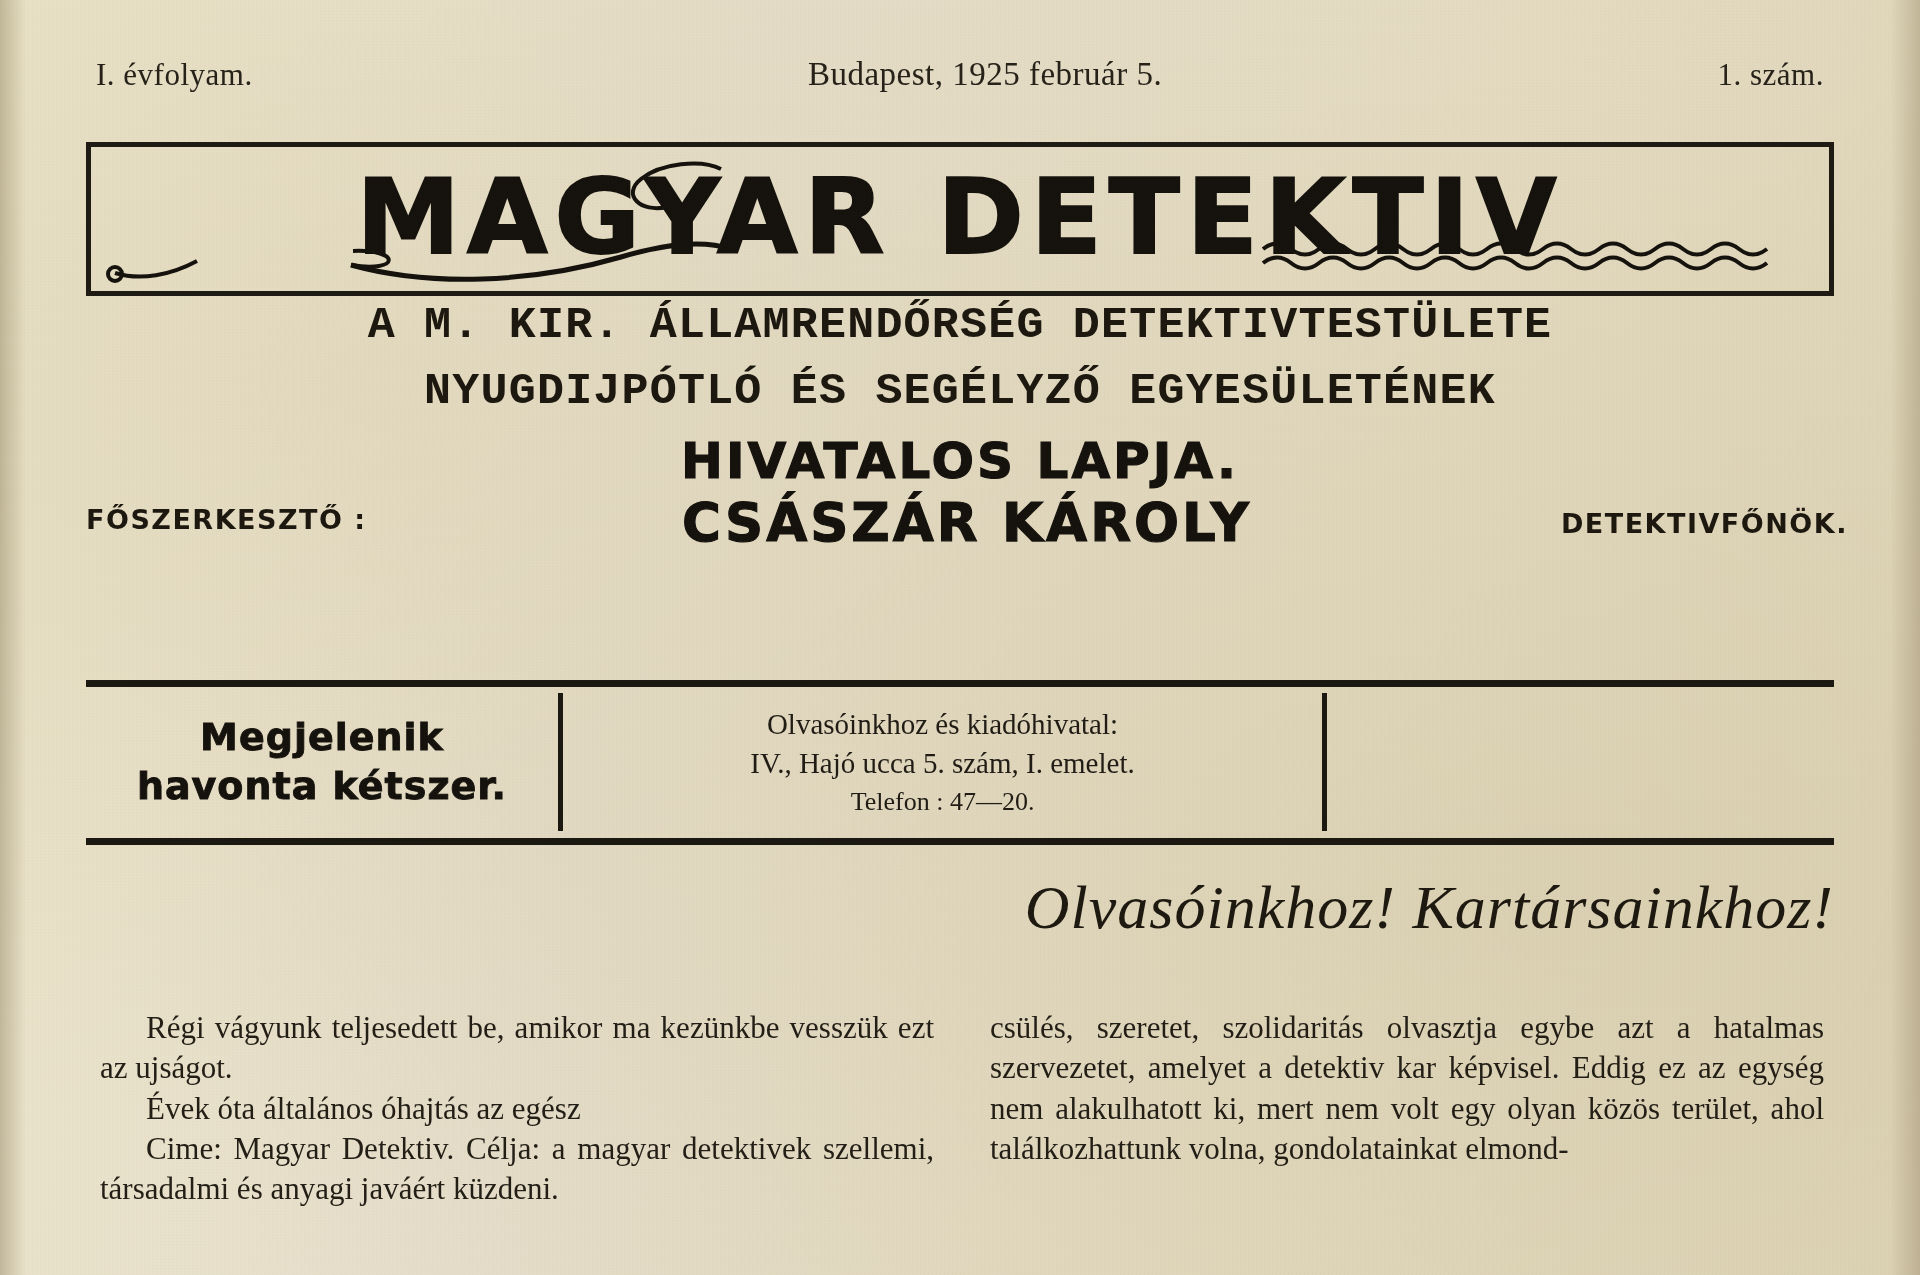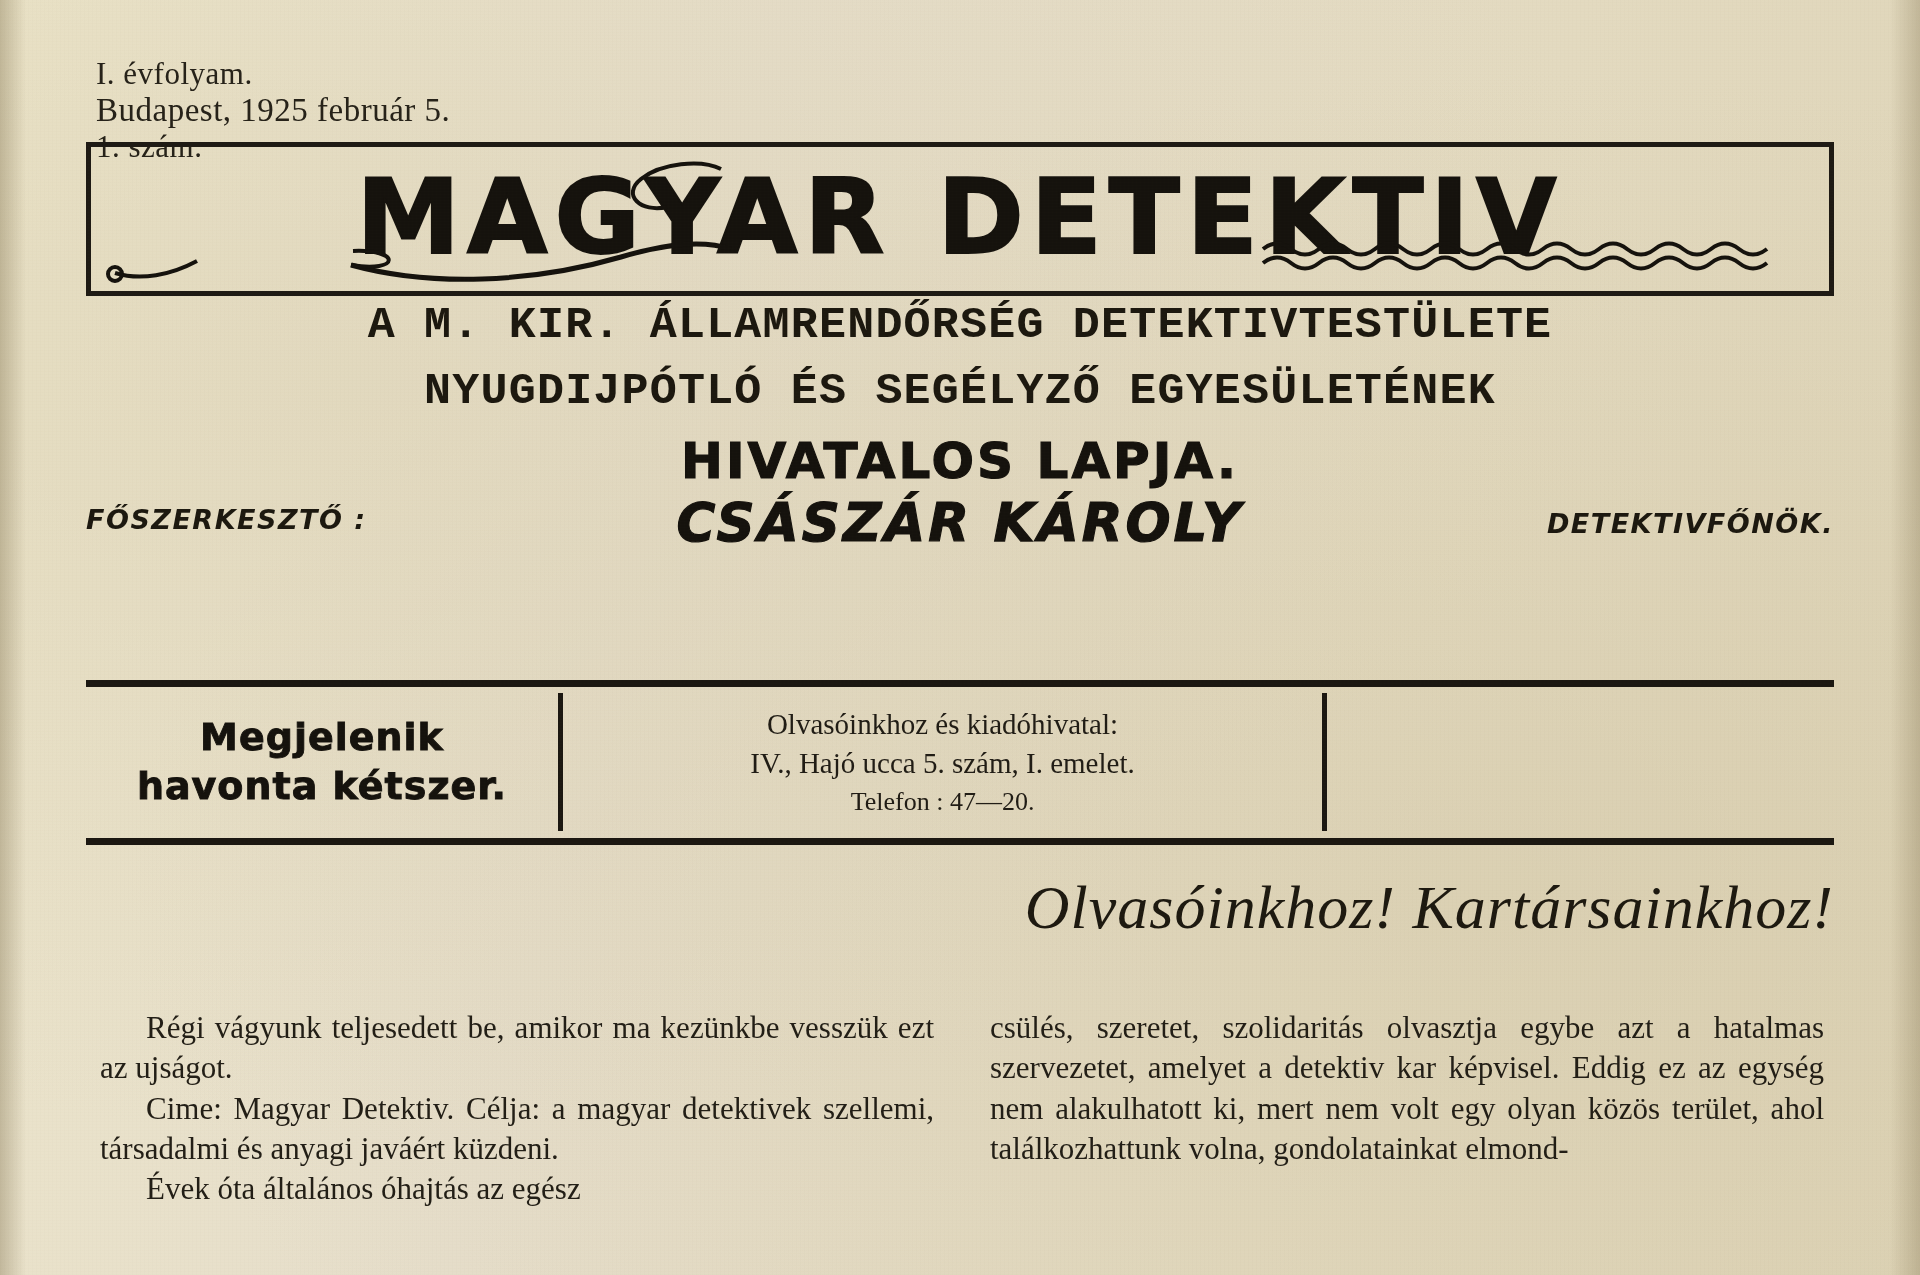--- a/index.html
+++ b/index.html
@@ -51,21 +51,20 @@
   
   .topline {
     position: absolute;
     left: 96px; right: 96px; top: 56px;
     display: flex;
     justify-content: space-between;
     align-items: baseline;
     font-size: 31px;
     letter-spacing: .5px;
     color: #262219;
-    flex-direction: column;
   }
   .topline .center { font-size: 33px; }
 
   
   .masthead {
     position: absolute;
     left: 86px; right: 86px; top: 142px;
     height: 154px;
     border: 5px solid #1e1a14;
     box-sizing: border-box;
@@ -115,24 +114,23 @@
     font-family: "DejaVu Sans", sans-serif;
     font-weight: bold;
     font-size: 50px;
     letter-spacing: 3px;
     color: #15120d;
     -webkit-text-stroke: 1.2px #15120d;
   }
 
   .editor-row {
     position: absolute;
-    left: 86px; right: 86px;
+    left: 86px; right: 72px;
     top: 492px;
     height: 58px;
-    font-style: italic;
   }
   .editor-label {
     position: absolute;
     left: 0; top: 12px;
     font-family: "DejaVu Sans", sans-serif;
     font-weight: bold;
     font-size: 27px;
     letter-spacing: 1.5px;
     color: #1c180f;
   }
@@ -288,22 +286,22 @@
       <div class="mid-line small">Telefon : 47—20.</div>
     </div>
   </div>
   <div class="rule-thick rule-bottom"></div>
 
   <div class="headline">Olvasóinkhoz! Kartársainkhoz!</div>
 
   <div class="cols">
     <div class="col">
       <p class="indent">Régi vágyunk teljesedett be, amikor ma kezünkbe vesszük ezt az ujságot.</p>
+      <p class="indent">Évek óta általános óhajtás az egész</p>
       <p class="indent">Cime: Magyar Detektiv. Célja: a magyar detektivek szellemi, társadalmi és anyagi javáért küzdeni.</p>
-      <p class="indent">Évek óta általános óhajtás az egész</p>
     </div>
     <div class="col">
       <p>csülés, szeretet, szolidaritás olvasztja egybe azt a hatalmas szervezetet, amelyet a detektiv kar képvisel. Eddig ez az egység nem alakulhatott ki, mert nem volt egy olyan közös terület, ahol találkozhattunk volna, gondolatainkat elmond-</p>
     </div>
   </div>
 
   <div class="grain"></div>
   <div class="edge-left"></div>
   <div class="edge-right"></div>
 </div>

